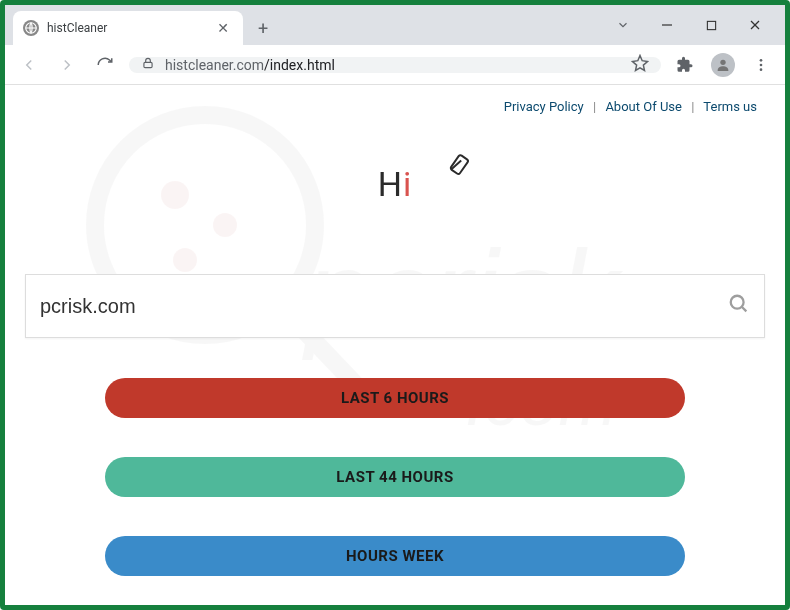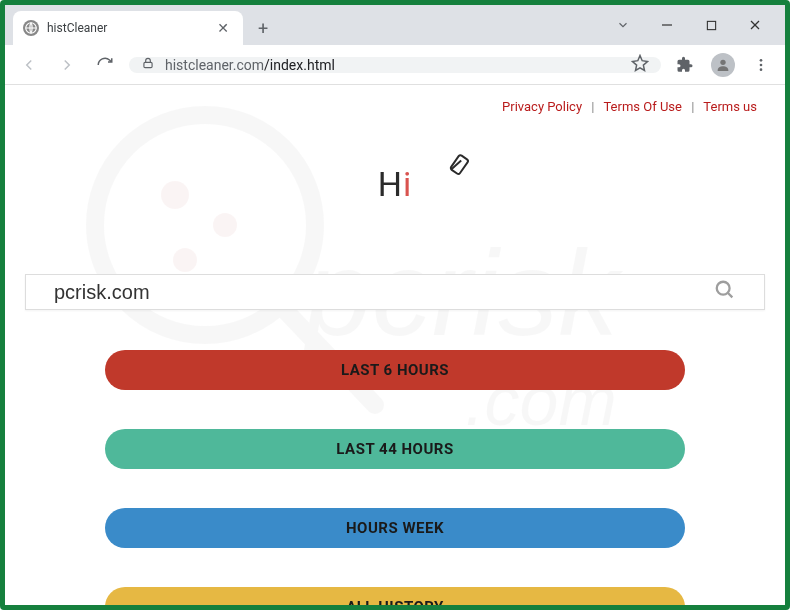--- a/index.html
+++ b/index.html
@@ -96,21 +96,21 @@
       align-items:flex-start;
       justify-content:center;
     }
     .watermark svg { width:700px; height:500px; }
     .top-links {
       text-align:right;
       padding:14px 28px 0 0;
       font-size:13px;
       color:#8a8a8a;
     }
-    .top-links a { color:#b91c1c; text-decoration:none; cursor:pointer; }
+    .top-links a { color:#0c4a6e; text-decoration:none; cursor:pointer; }
     .top-links .sep { margin:0 6px; color:#8a8a8a; }
     .logo-wrap {
       text-align:center;
       margin-top:50px;
       position:relative;
       z-index:1;
     }
     .logo {
       font-size:34px;
       font-weight:400;
@@ -127,26 +127,26 @@
       top:-16px;
       left:68px;
     }
     .search-wrap {
       margin:70px 20px 0 20px;
       position:relative;
       z-index:1;
     }
     .search-box {
       width:100%;
-      height:36px;
+      height:64px;
       border:1px solid #ddd;
       background:#fff;
       display:flex;
       align-items:center;
-      padding:0 28px;
+      padding:0 14px;
       box-shadow:0 1px 2px rgba(0,0,0,0.05);
     }
     .search-input {
       flex:1;
       border:none;
       outline:none;
       font-size:20px;
       color:#333;
       background:transparent;
     }
@@ -285,21 +285,21 @@
         <circle cx="180" cy="140" r="12" fill="#b55"></circle>
         <circle cx="140" cy="175" r="12" fill="#b55"></circle>
         <text x="260" y="250" font-size="120" font-family="Arial" fill="#888" font-style="italic">pcrisk</text>
         <text x="420" y="340" font-size="70" font-family="Arial" fill="#888" font-style="italic">.com</text>
       </svg>
     </div>
 
     <div class="top-links">
       <a>Privacy Policy</a>
       <span class="sep">|</span>
-      <a>Terms Of Use</a>
+      <a>About Of Use</a>
       <span class="sep">|</span>
       <a>Terms us</a>
     </div>
 
     <div class="logo-wrap">
       <span class="logo">
         <span class="eraser">
           <svg width="26" height="26" viewBox="0 0 24 24" fill="none" stroke="#2b2b2b" stroke-width="1.8">
               <rect x="6" y="2" width="10" height="16" rx="2" transform="rotate(35 12 12)"></rect>
               <line x1="5" y1="14" x2="14" y2="6"></line>

